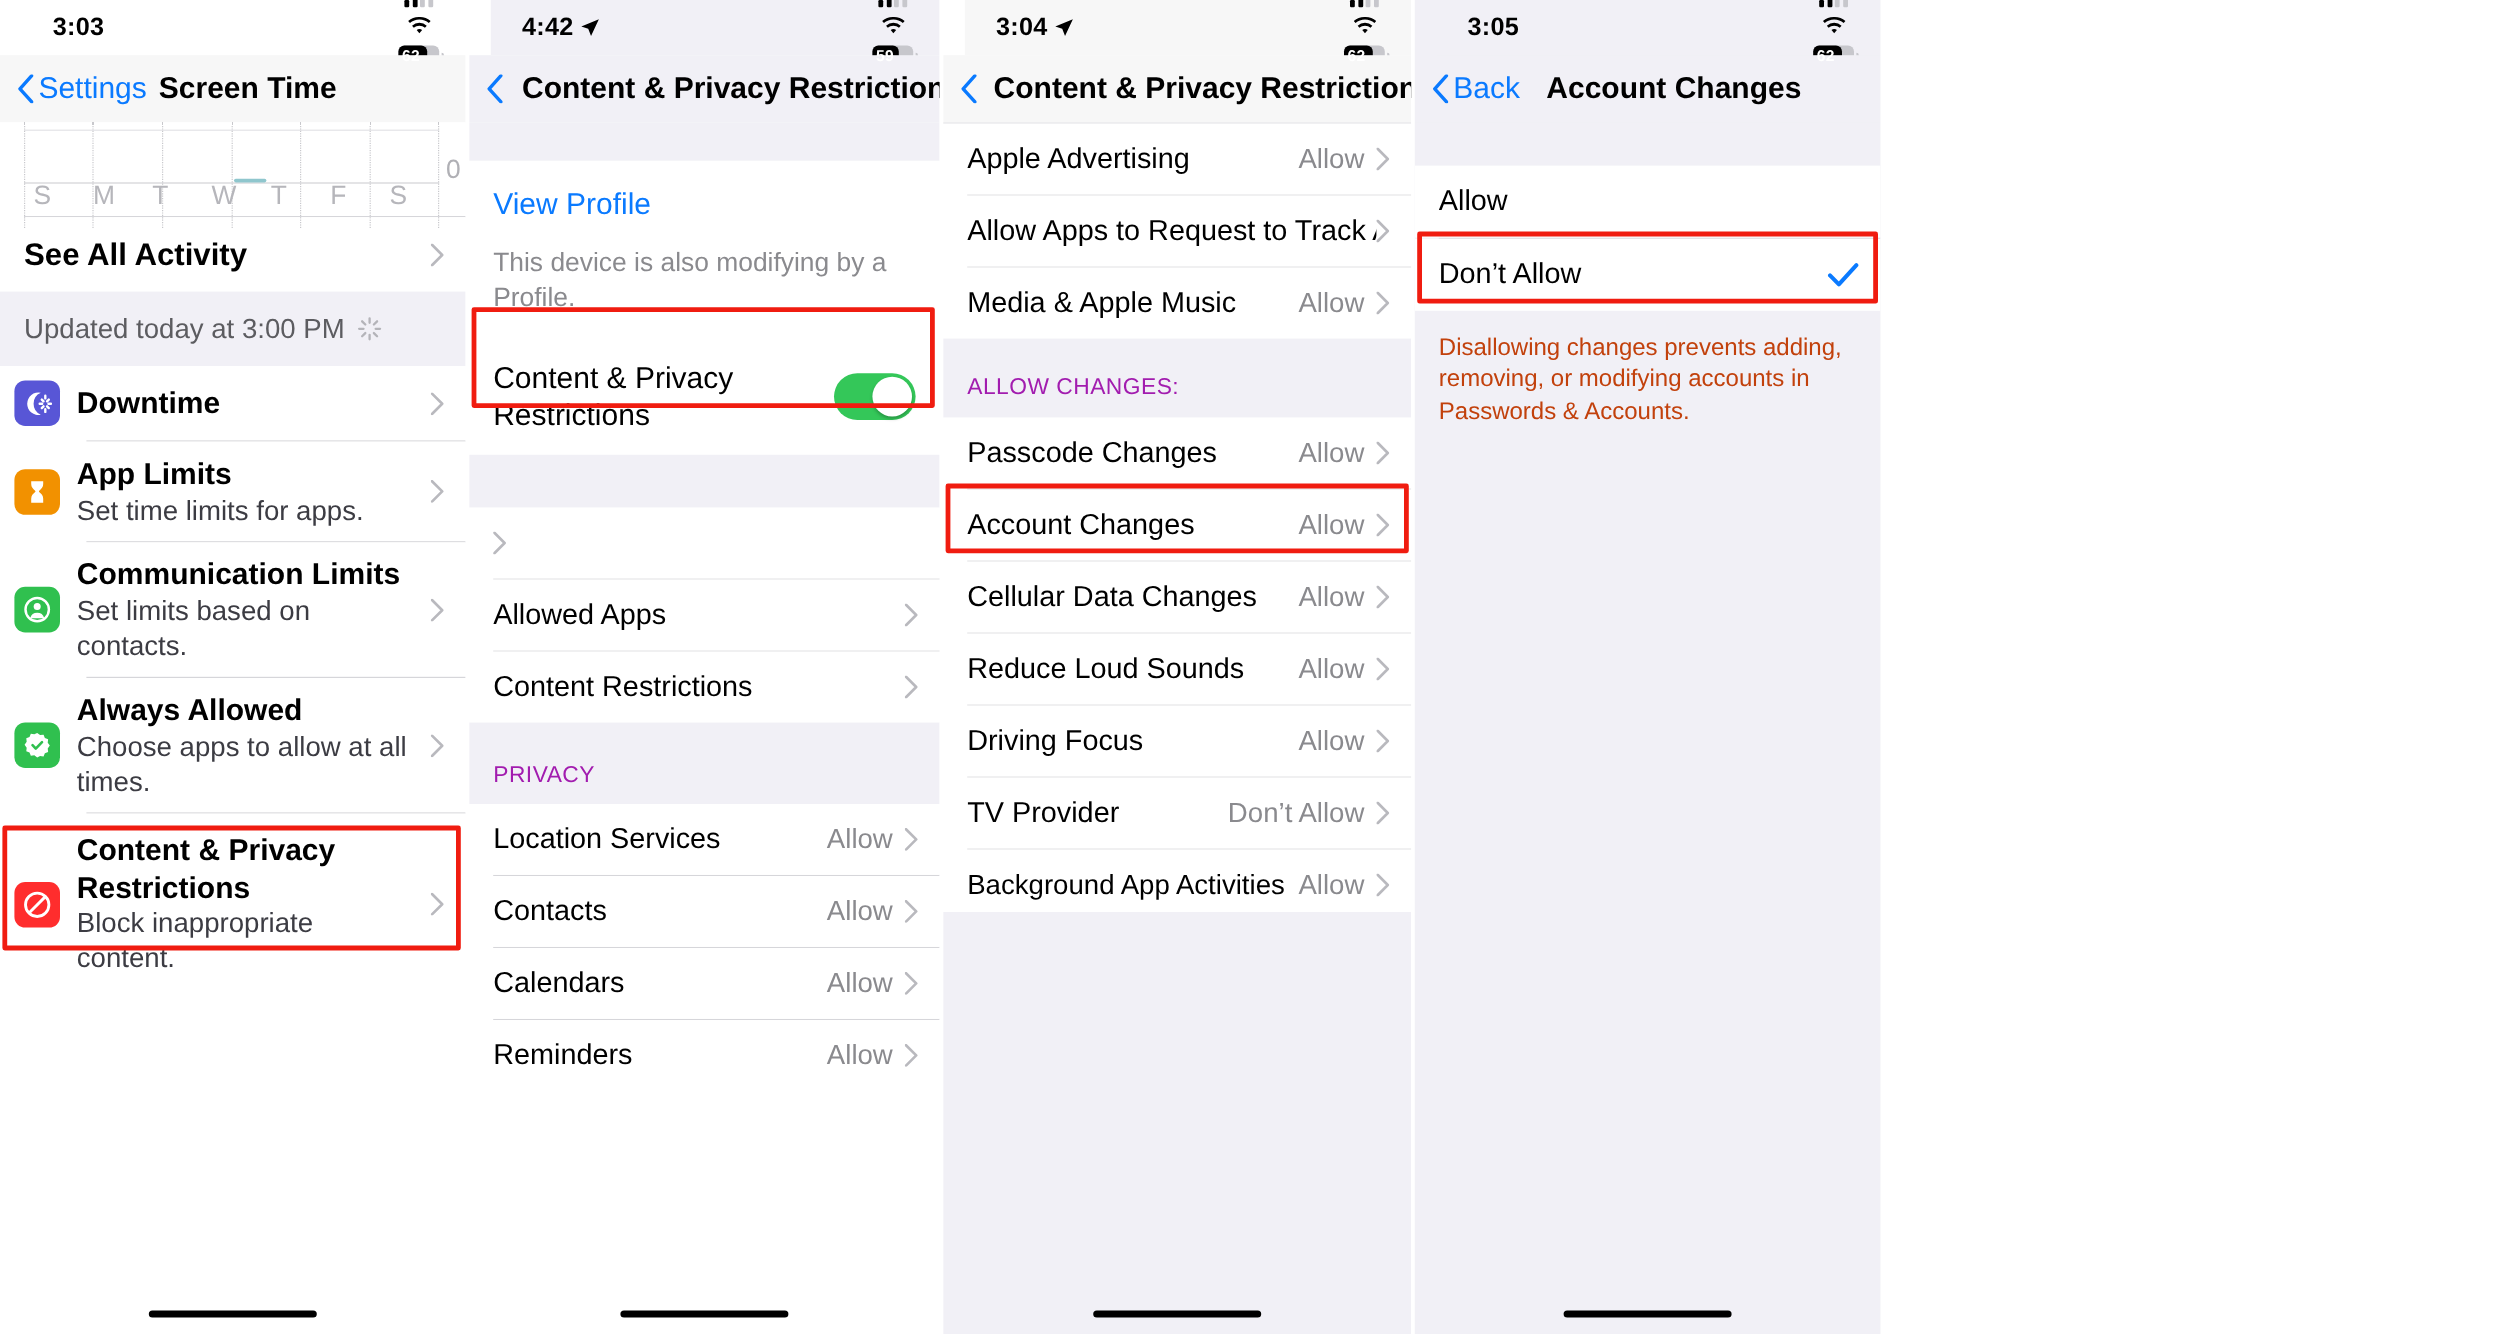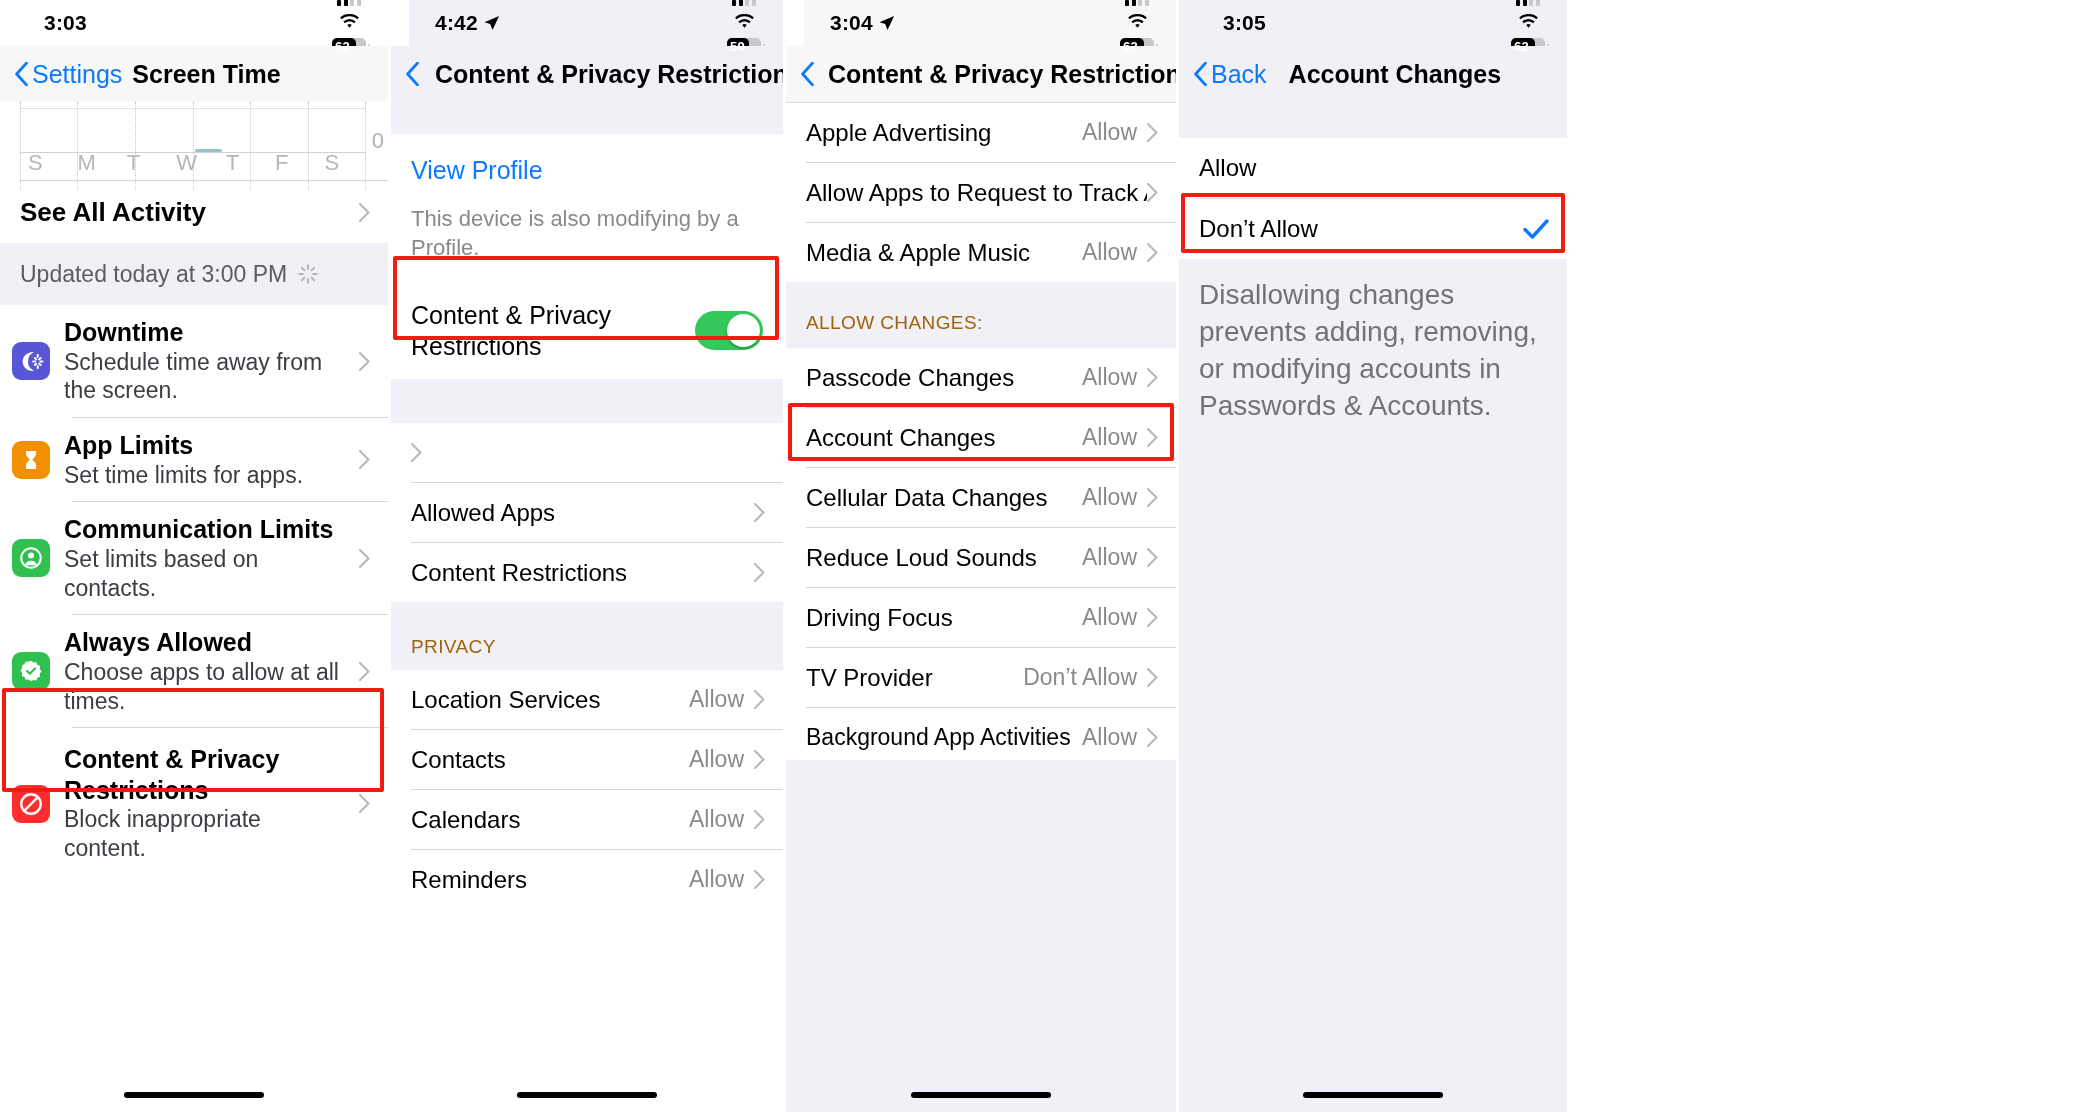--- a/index.html
+++ b/index.html
@@ -102,21 +102,21 @@
     font-size: 24px; color:#000; flex:1 1 auto;
     white-space: nowrap; overflow:hidden;
   }
   .row .value {
     font-size: 23px; color:#8a8a8e; margin-right: 10px; white-space:nowrap;
   }
   .chev { width: 11px; height: 19px; flex:0 0 auto; }
   .sep { height:1px; background:#d6d6da; margin-left:20px; }
   .section-hdr {
     background:#f1f0f6; padding: 26px 20px 10px 20px;
-    font-size: 19px; color:#a16207; letter-spacing: 0.4px;
+    font-size: 19px; color:#a21caf; letter-spacing: 0.4px;
   }
 
   
   .chart-area { background:#fff; height: 78px; position:relative; padding-top: 2px; }
   .chart-grid { position:absolute; left:20px; right:22px; top: 6px; height: 44px; }
   .chart-grid .vline {
     position:absolute; top:-6px; bottom:-38px; width:1px;
     border-left: 1px dotted #c8c8cc;
   }
   .chart-grid .hline-top { position:absolute; left:0; right:0; top:0; height:1px; background:#e3e3e6; }
@@ -176,21 +176,21 @@
     font-size: 22px; color:#8a8a8e; line-height:1.3;
   }
   .cprow {
     background:#fff; display:flex; align-items:center;
     padding: 14px 20px 14px 20px; gap: 10px;
   }
   .cprow .lbl { font-size: 25px; color:#000; line-height: 1.22; flex:1; }
 
   
   .footnote {
-    padding: 18px 24px 0 20px; font-size: 28px; color:#737373; line-height:1.32;
+    padding: 18px 24px 0 20px; font-size: 20px; color:#c2410c; line-height:1.32;
   }
   .check { width: 26px; height: 22px; flex:0 0 auto; }
 
   .homebar-wrap {
     position:absolute; left:0; right:0; bottom:0; height: 34px;
     display:flex; align-items:center; justify-content:center;
     background: transparent;
   }
   .homebar { width: 140px; height: 6px; background:#000; border-radius:4px; }
   .whitefill { background:#fff; }
@@ -280,21 +280,20 @@
       <span class="appicon" style="background:#5856d6">
         <svg viewBox="0 0 24 24" width="25" height="25">
             <path d="M14.4 3.2a9 9 0 1 0 0 17.6 9.6 9.6 0 0 1 0-17.6z" fill="#fff"></path>
             <g stroke="#fff" stroke-width="1.9" stroke-linecap="round">
               <path d="M18 5.5v2.2M18 16.3v2.2M13.5 12h2M20.5 12h2M15.2 8.6l1.4 1.4M19.4 14l1.4 1.4M20.8 8.6l-1.4 1.4M16.6 14l-1.4 1.4"></path>
             </g>
           </svg>
       </span>
       <div class="txt">
         <div class="tt">Downtime</div>
-        <div class="ss">Schedule time away from the screen.</div>
       </div>
       <svg class="chev" viewBox="0 0 11 19">
           <path d="M1 1l8.5 8.5L1 18" stroke="#b9b9be" stroke-width="2.2" fill="none" stroke-linecap="round" stroke-linejoin="round"></path>
         </svg>
     </div>
     <div class="sep" style="margin-left:72px"></div>
 
     <div class="bigrow">
       <span class="appicon" style="background:#f29100">
         <svg viewBox="0 0 24 24" width="24" height="24">

